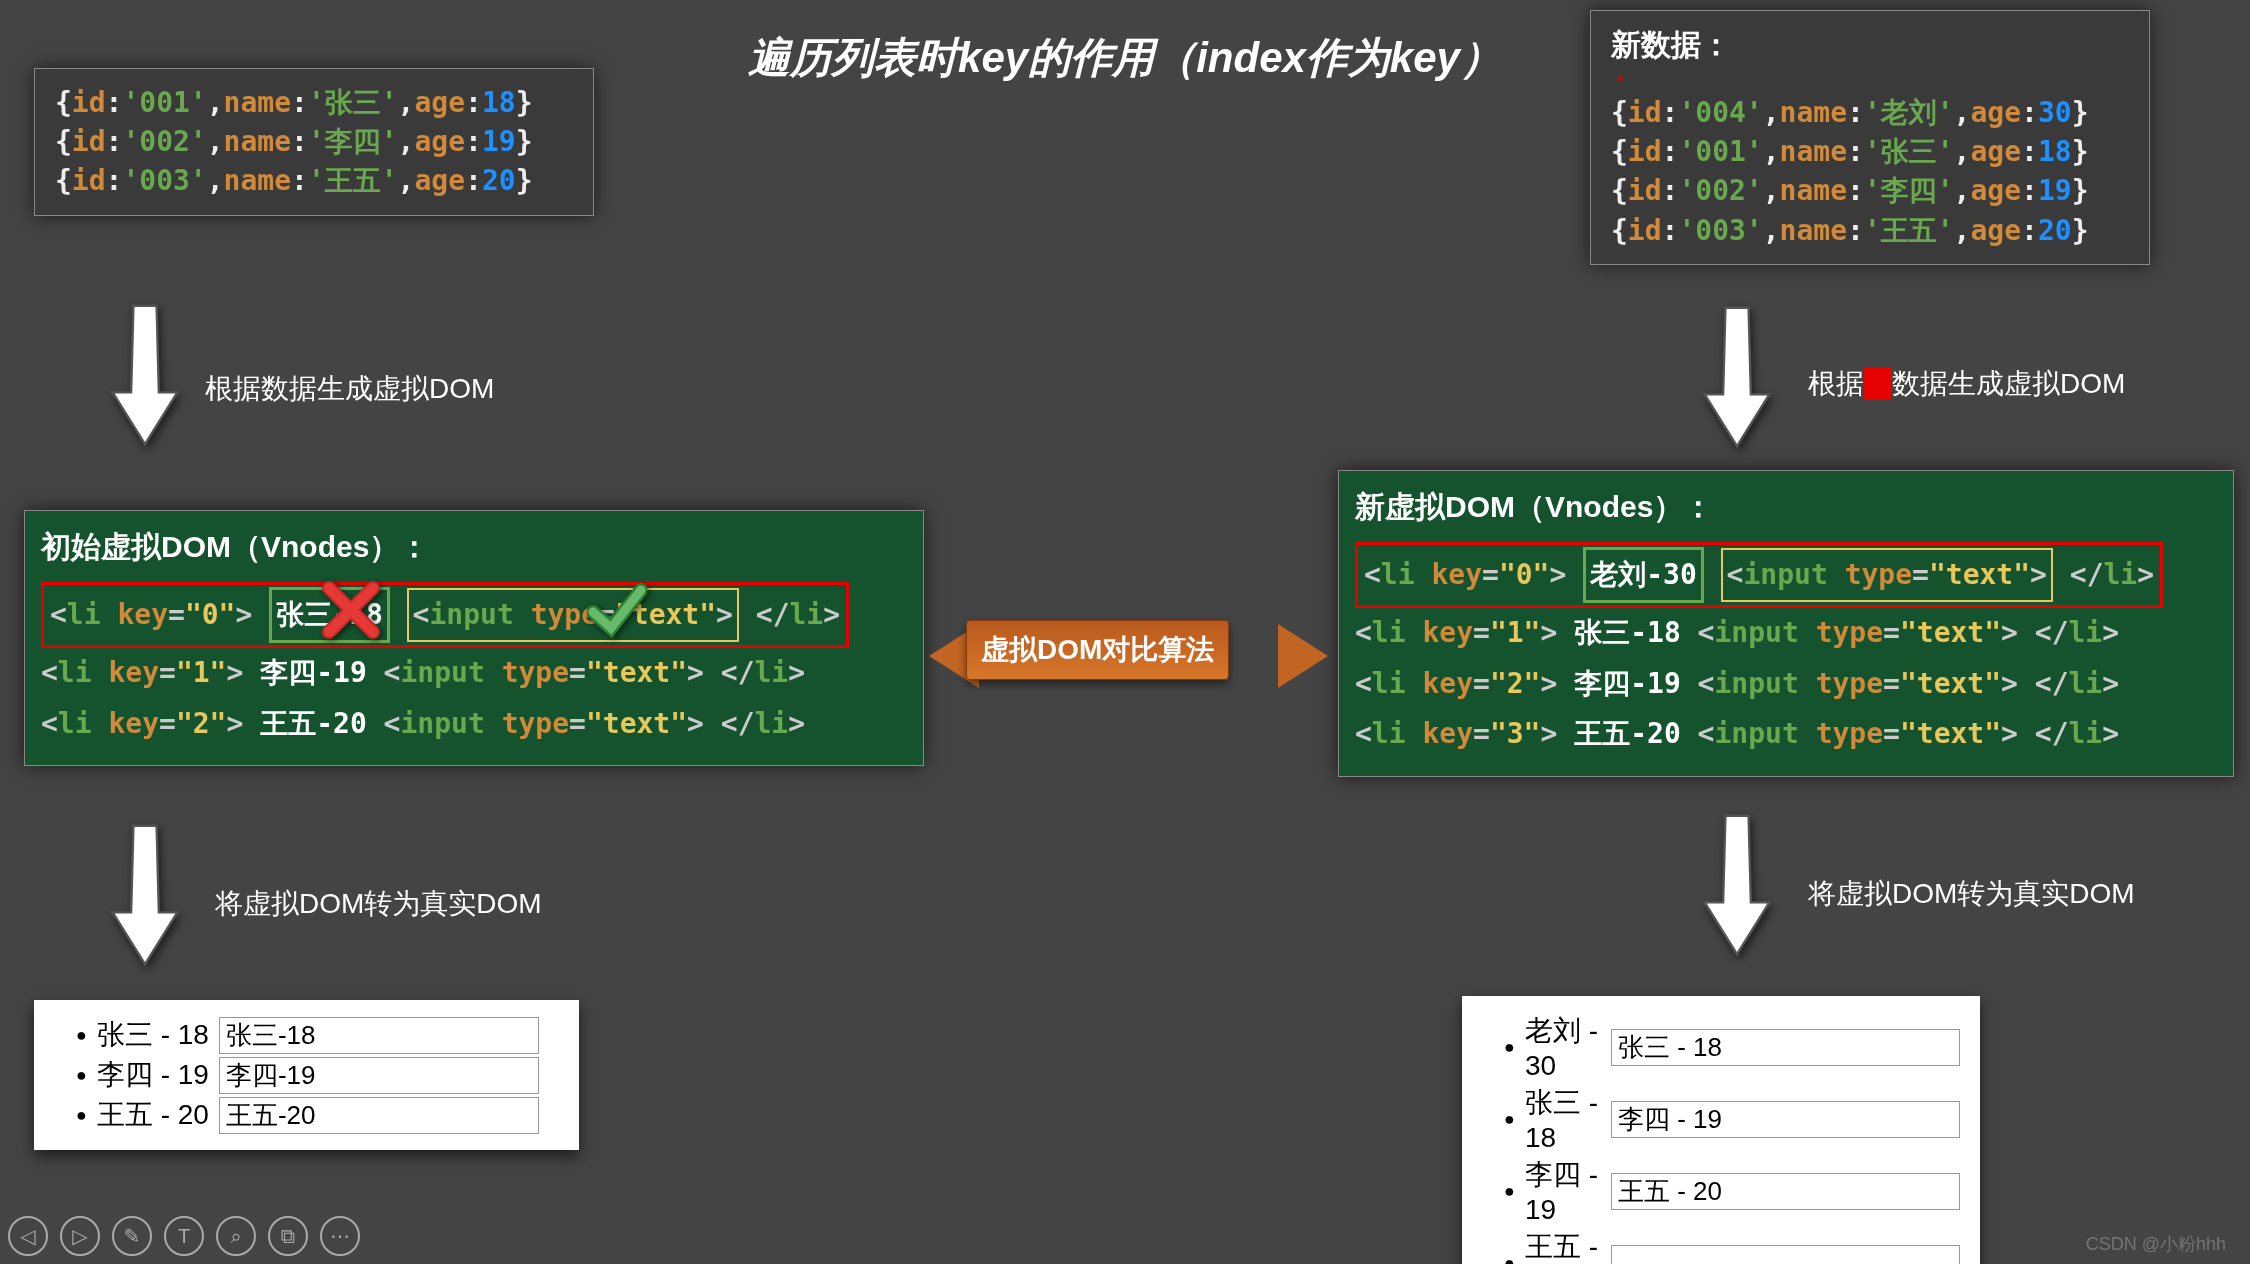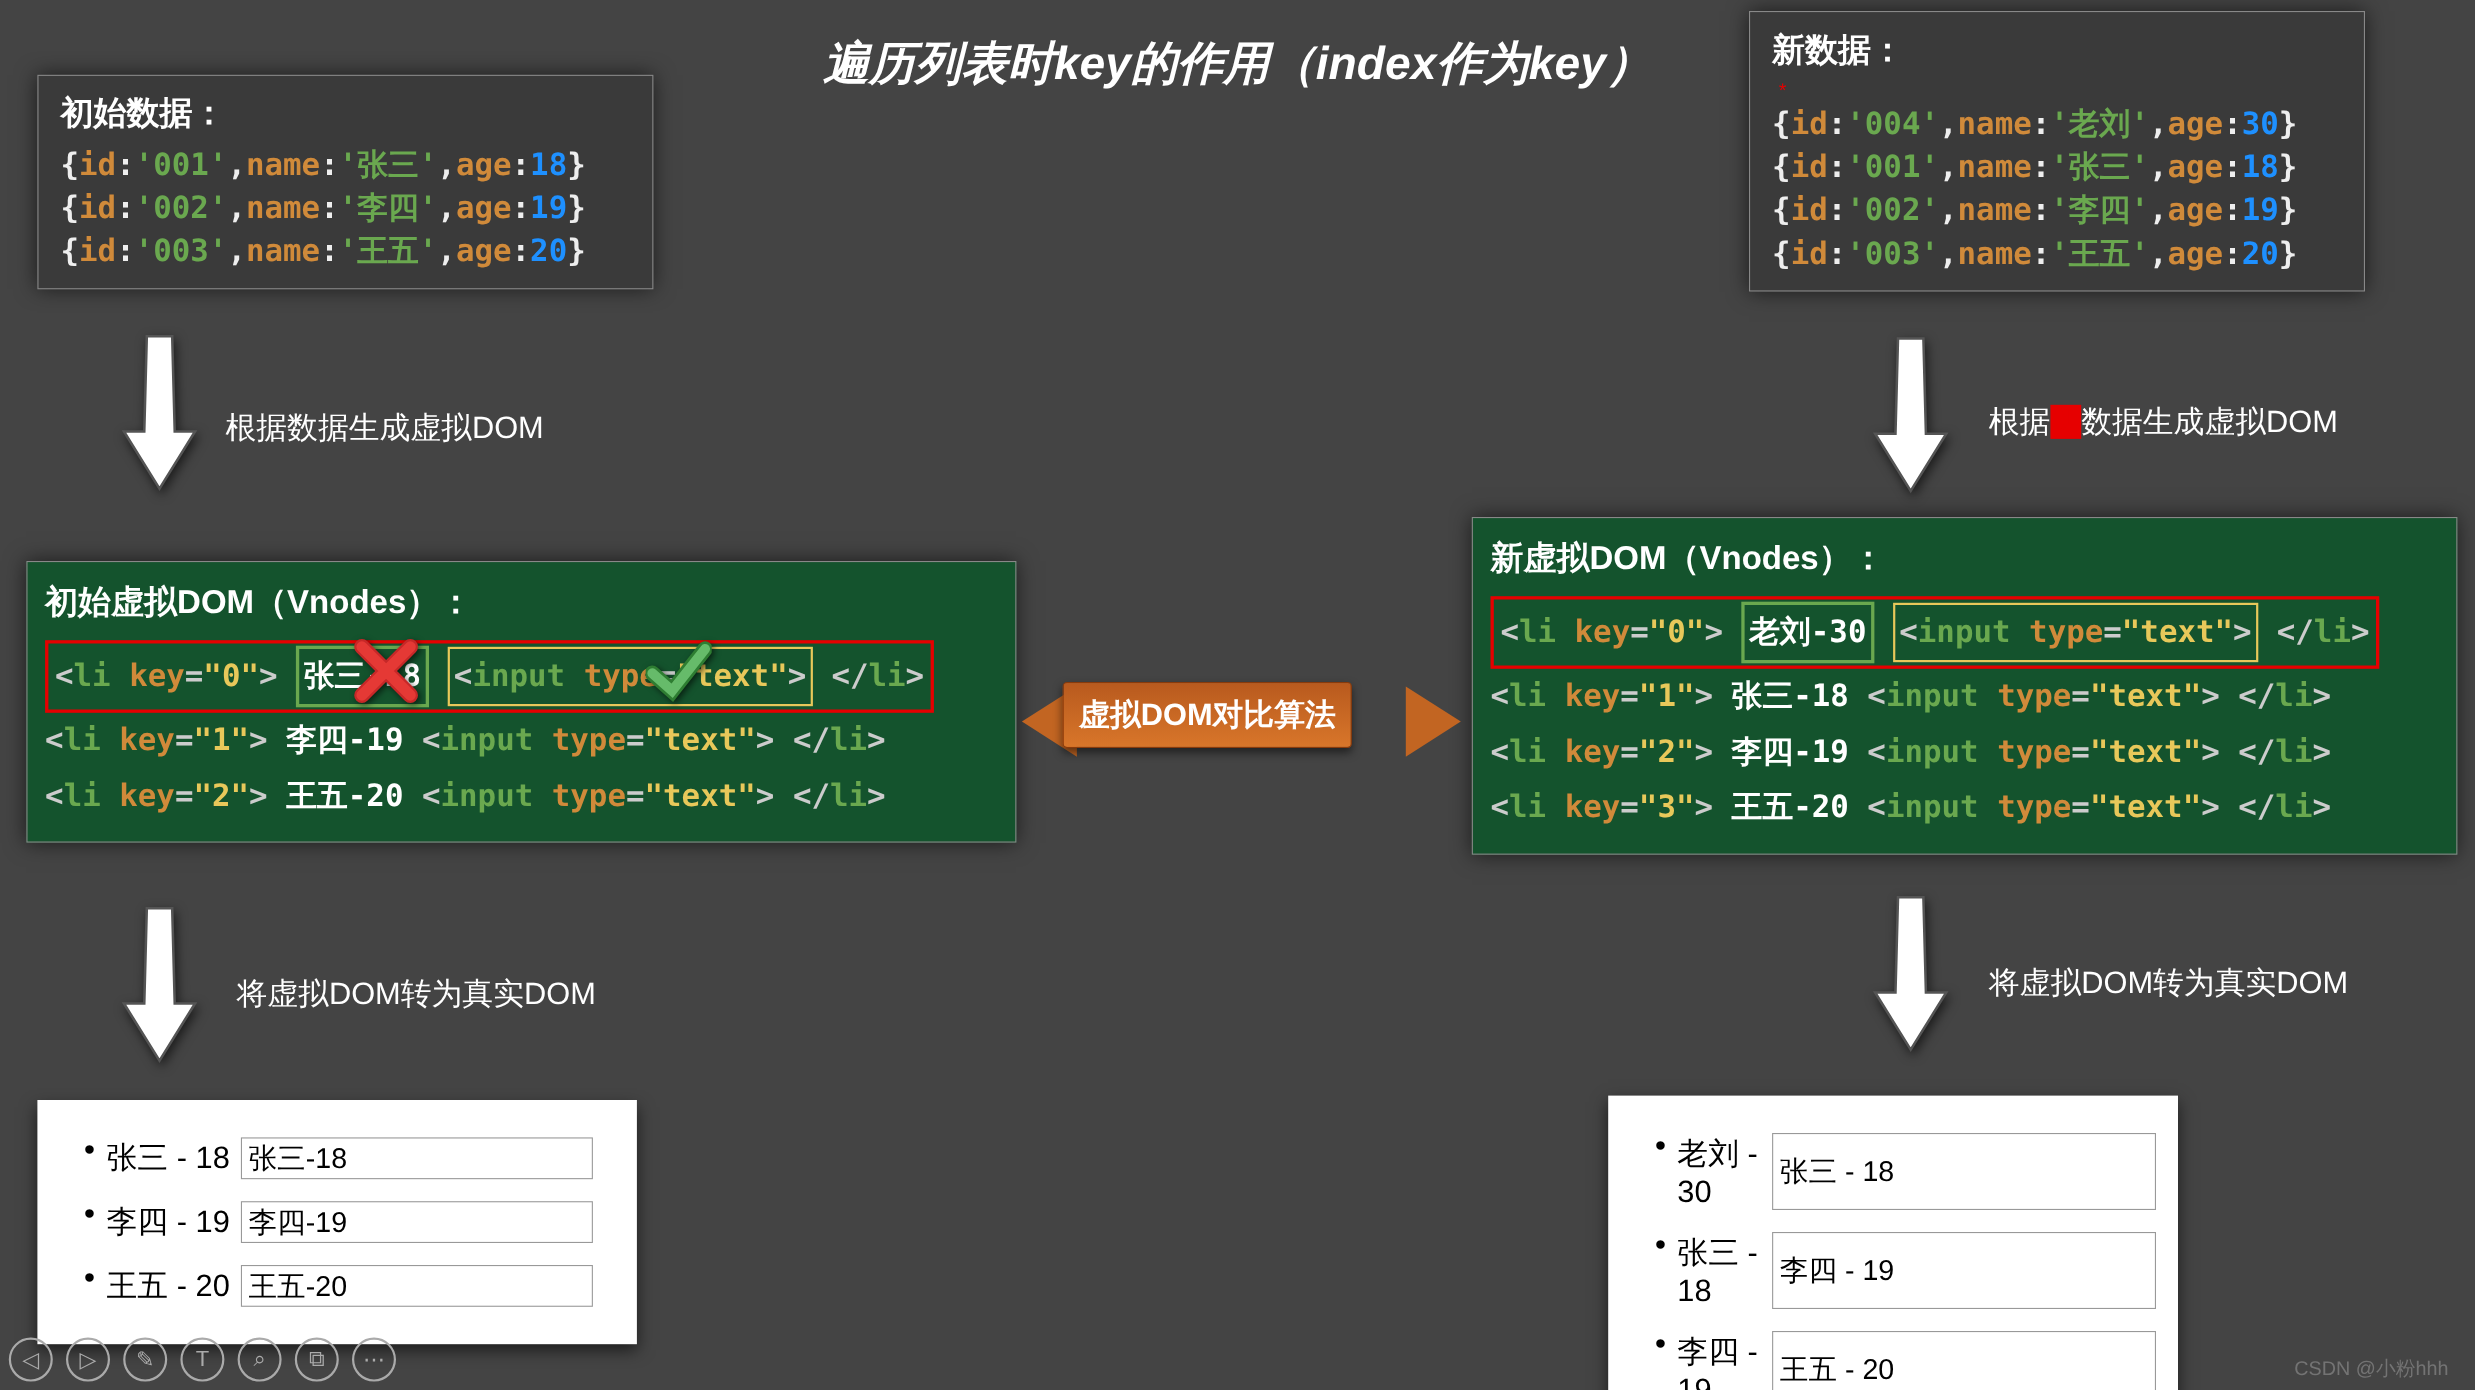--- a/index.html
+++ b/index.html
@@ -85,21 +85,21 @@
   .algarrow-l { border-right:50px solid #c26522; }
   .algarrow-r { border-left:50px solid #c26522; }
 
   .reallist {
     position:absolute;
     background:#fff;
     padding:14px 20px;
     box-shadow: 0 6px 14px rgba(0,0,0,0.6);
   }
   .reallist ul { list-style: disc; padding-left: 22px; }
-  .reallist li { font-size:28px; color:#000; margin:20px 0; display:flex; }
+  .reallist li { font-size:28px; color:#000; margin:2px 0; display:flex; align-items:center; }
   .reallist li::before { content:"●"; font-size:18px; margin-right:10px; }
   .reallist input {
     font-size:26px; padding:2px 6px; width:320px; margin-left:10px;
     border:1px solid #999;
   }
 
   .toolbar {
     position:absolute;
     bottom:8px; left:8px;
     display:flex; gap:12px;
@@ -120,21 +120,20 @@
   .row { position: relative; }
   .row .xmark { left:280px; top:-2px; }
   .row .checkmark { left:546px; top:-2px; }
 </style>
 </head>
 <body>
 
 <div class="title">遍历列表时key的作用（index作为key）</div>
 
 <div class="databox" style="top:68px; left:34px; width:560px;">
-  <div class="header">初始数据：</div>
   <div class="codeline"><span class="br">{</span><span class="key">id</span><span class="br">:</span><span class="str">'001'</span><span class="br">,</span><span class="key">name</span><span class="br">:</span><span class="str">'张三'</span><span class="br">,</span><span class="key">age</span><span class="br">:</span><span class="num">18</span><span class="br">}</span></div>
   <div class="codeline"><span class="br">{</span><span class="key">id</span><span class="br">:</span><span class="str">'002'</span><span class="br">,</span><span class="key">name</span><span class="br">:</span><span class="str">'李四'</span><span class="br">,</span><span class="key">age</span><span class="br">:</span><span class="num">19</span><span class="br">}</span></div>
   <div class="codeline"><span class="br">{</span><span class="key">id</span><span class="br">:</span><span class="str">'003'</span><span class="br">,</span><span class="key">name</span><span class="br">:</span><span class="str">'王五'</span><span class="br">,</span><span class="key">age</span><span class="br">:</span><span class="num">20</span><span class="br">}</span></div>
 </div>
 
 <div class="databox" style="top:10px; right:100px; width:560px;">
   <div class="header">新数据：</div>
   <div class="red-asterisk">*</div>
   <div class="codeline"><span class="br">{</span><span class="key">id</span><span class="br">:</span><span class="str">'004'</span><span class="br">,</span><span class="key">name</span><span class="br">:</span><span class="str">'老刘'</span><span class="br">,</span><span class="key">age</span><span class="br">:</span><span class="num">30</span><span class="br">}</span></div>
   <div class="codeline"><span class="br">{</span><span class="key">id</span><span class="br">:</span><span class="str">'001'</span><span class="br">,</span><span class="key">name</span><span class="br">:</span><span class="str">'张三'</span><span class="br">,</span><span class="key">age</span><span class="br">:</span><span class="num">18</span><span class="br">}</span></div>

